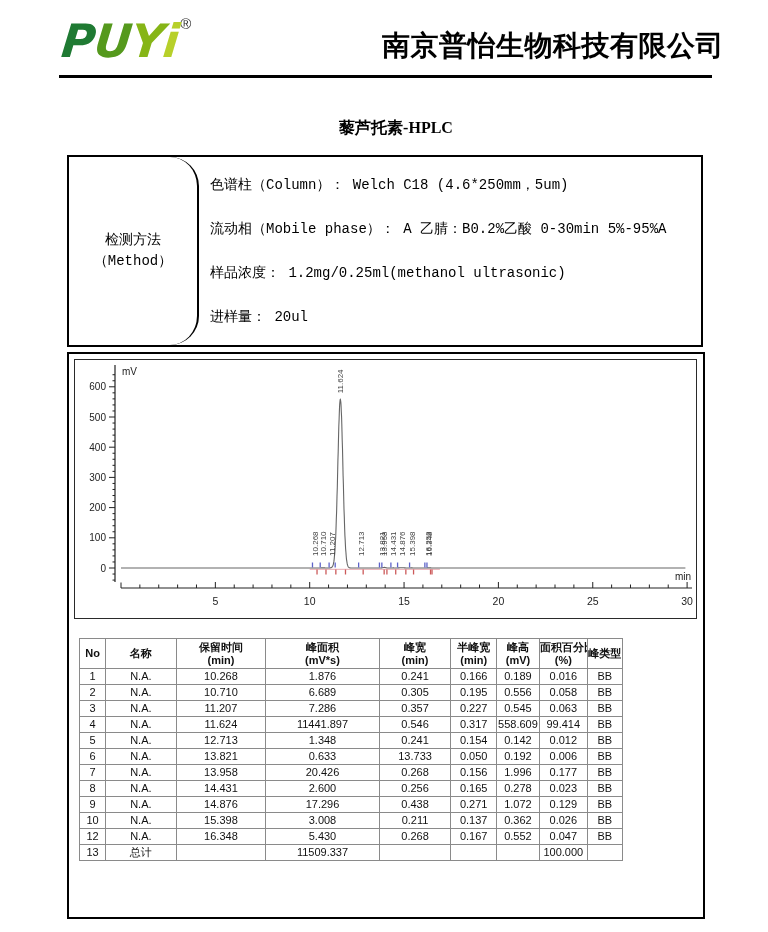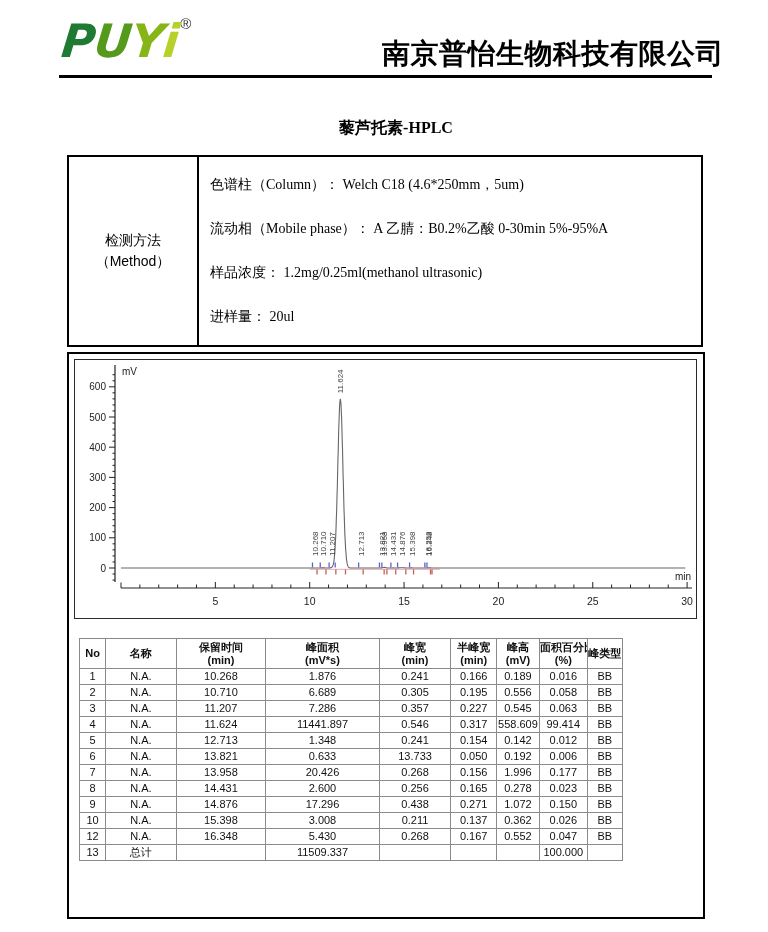--- a/index.html
+++ b/index.html
@@ -2,30 +2,30 @@
 <html><head>
 <meta charset="utf-8">
 <style>
   html,body{margin:0;padding:0;background:#fff;}
   body{width:768px;height:932px;position:relative;font-family:"Liberation Sans",sans-serif;color:#000;overflow:hidden;}
 
   
   .logo{position:absolute;left:62px;top:14px;white-space:nowrap;}
   .logo-word{font-size:46px;font-weight:bold;font-style:italic;letter-spacing:-1px;display:inline-block;transform:skewX(-6deg);font-family:"DejaVu Sans",sans-serif;}
   .logo-reg{font-size:15px;vertical-align:28px;color:#333;font-style:normal;margin-left:2px;}
-  .company{position:absolute;top:35px;right:44px;font-size:28px;font-weight:bold;letter-spacing:0.5px;font-family:"Liberation Sans",sans-serif;}
+  .company{position:absolute;top:27px;right:44px;font-size:28px;font-weight:bold;letter-spacing:0.5px;font-family:"Liberation Sans",sans-serif;}
   .header-rule{position:absolute;top:75px;left:59px;width:653px;height:3px;background:#000;}
 
   
   .title{position:absolute;top:106px;left:0;width:768px;text-align:center;font-size:16px;font-weight:bold;margin:12px;font-family:"Liberation Serif",serif;}
 
   
   .method{position:absolute;left:67px;top:155px;width:632px;height:188px;border:2px solid #000;display:flex;background:#fff;}
-  .method-label{width:128px;border-right:2px solid #000;display:flex;flex-direction:column;justify-content:center;align-items:center;font-size:14px;font-family:Liberation Sans, sans-serif;line-height:21px;}
-  .method-rows{flex:1;display:flex;flex-direction:column;justify-content:space-around;padding:6px 6px 6px 11px;font-size:14px;font-family:Liberation Serif, serif;}
+  .method-label{width:128px;border-right:2px solid #000;display:flex;flex-direction:column;justify-content:center;align-items:center;font-size:14px;font-family:Liberation Mono, monospace;line-height:21px;border-radius:29px;}
+  .method-rows{flex:1;display:flex;flex-direction:column;justify-content:space-around;padding:6px 6px 6px 11px;font-size:14px;font-family:Liberation Mono, monospace;}
   .method-row{white-space:nowrap;}
 
   
   .main-box{position:absolute;left:67px;top:352px;width:634px;height:563px;border:2.5px solid #000;background:#fff;}
   .chart-box{position:absolute;left:5px;top:5px;width:621px;height:258px;border:1px solid #2a2a2a;}
   .chart-box svg{display:block;}
 
   
   .peak-table{position:absolute;left:10px;top:284px;width:544px;border-collapse:collapse;font-size:11px;color:#111;table-layout:fixed;border:1.5px solid #555;}
   .peak-table th,.peak-table td{border:1px solid #8a8a8a;text-align:center;padding:0;overflow:hidden;white-space:nowrap;}
@@ -328,21 +328,21 @@
             <td>BB</td>
           </tr>
           <tr>
             <td>9</td>
             <td>N.A.</td>
             <td>14.876</td>
             <td>17.296</td>
             <td>0.438</td>
             <td>0.271</td>
             <td>1.072</td>
-            <td>0.150</td>
+            <td>0.129</td>
             <td>BB</td>
           </tr>
           <tr>
             <td>10</td>
             <td>N.A.</td>
             <td>15.398</td>
             <td>3.008</td>
             <td>0.211</td>
             <td>0.137</td>
             <td>0.362</td>

